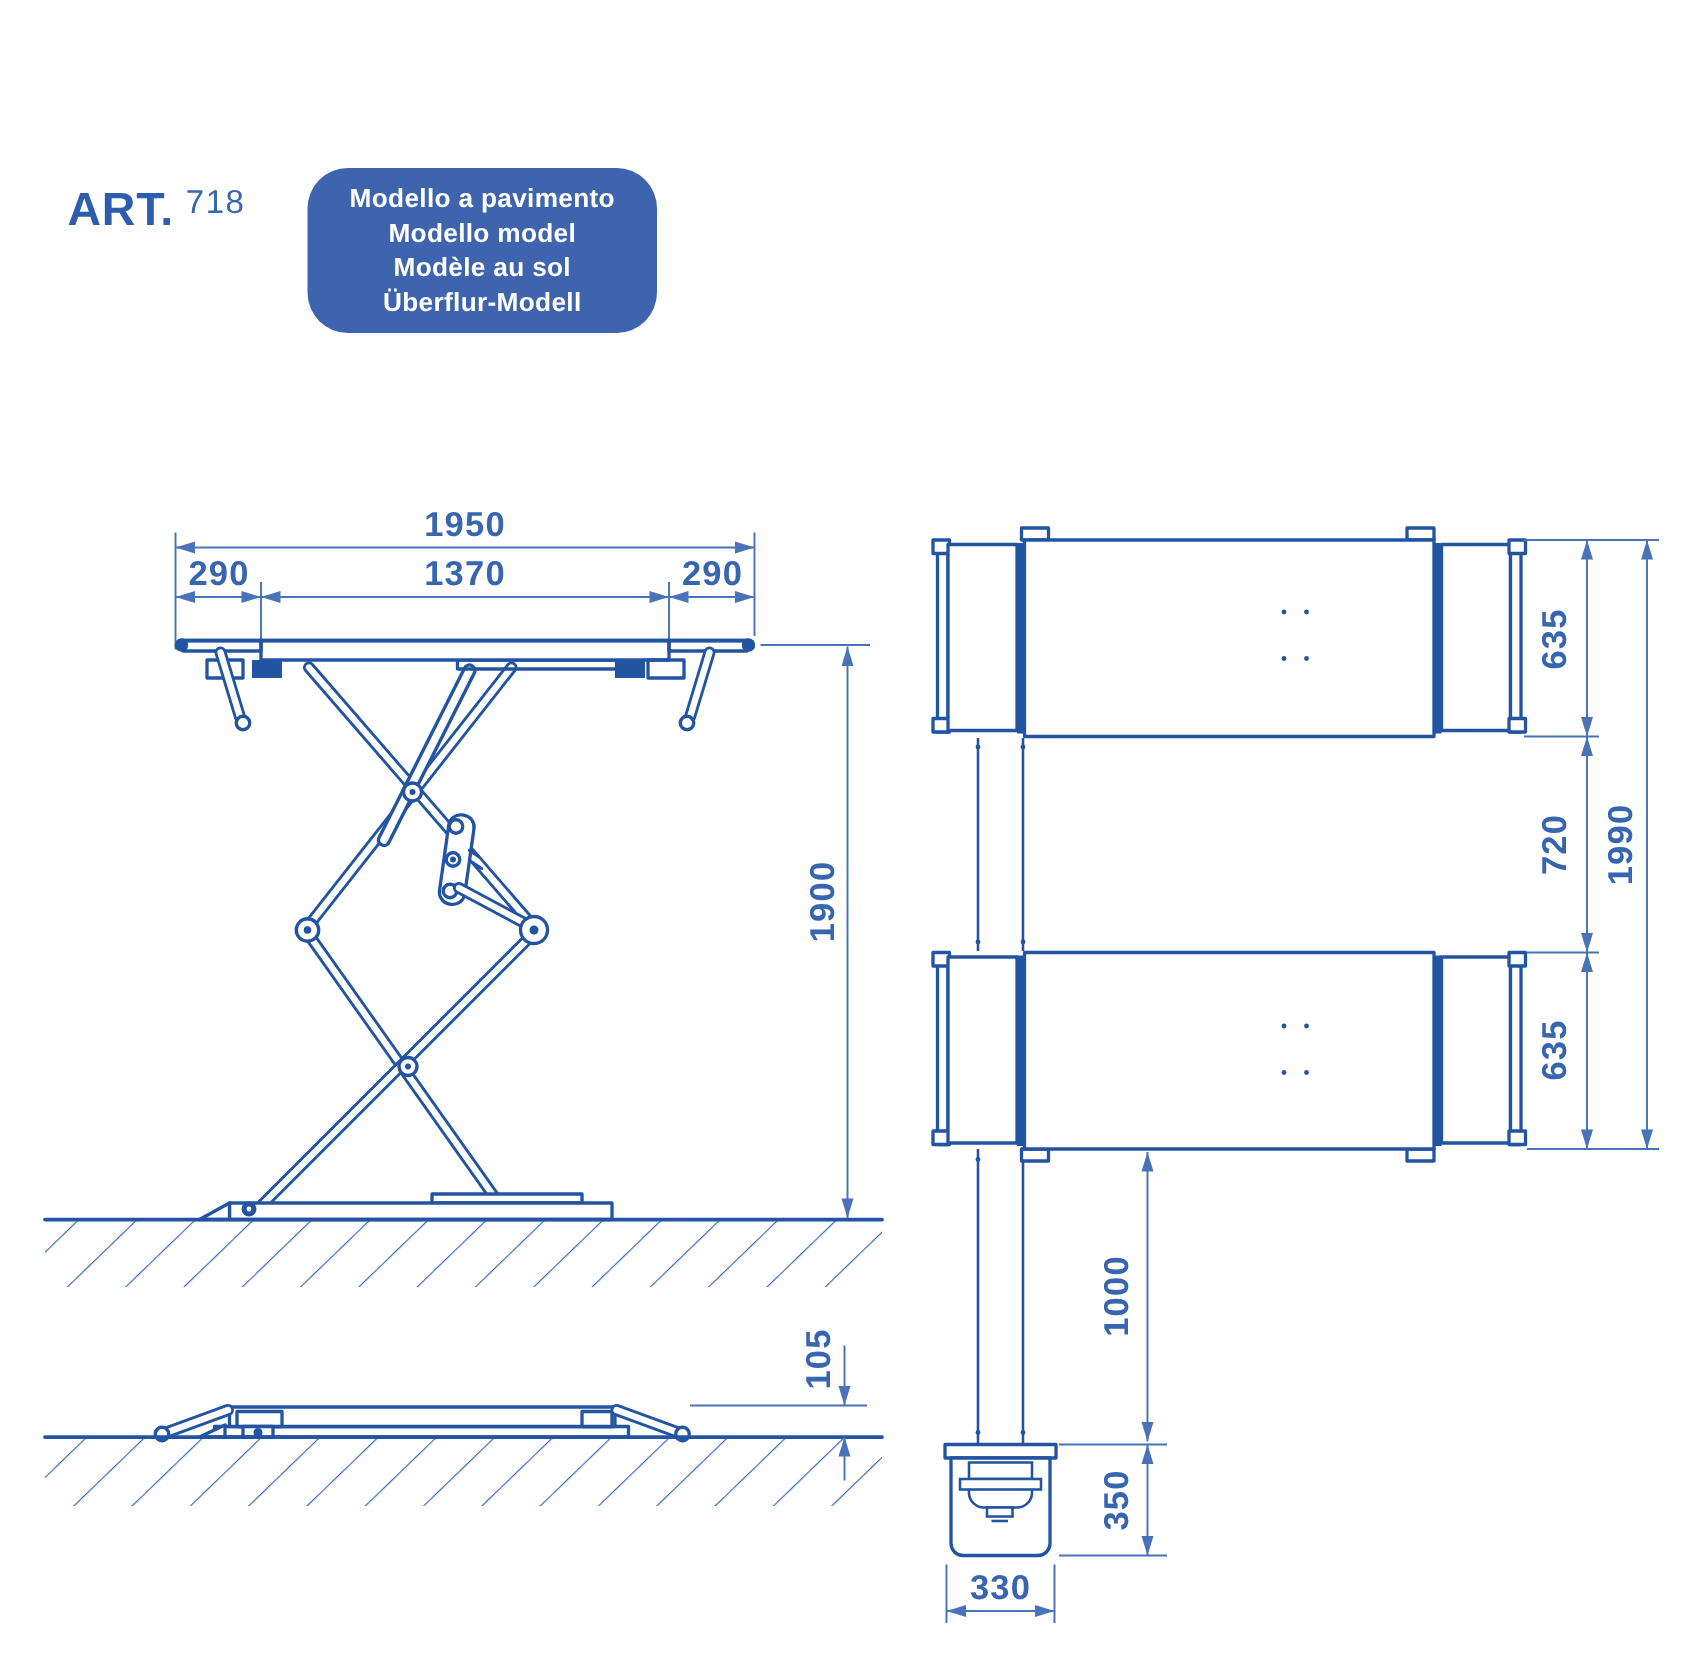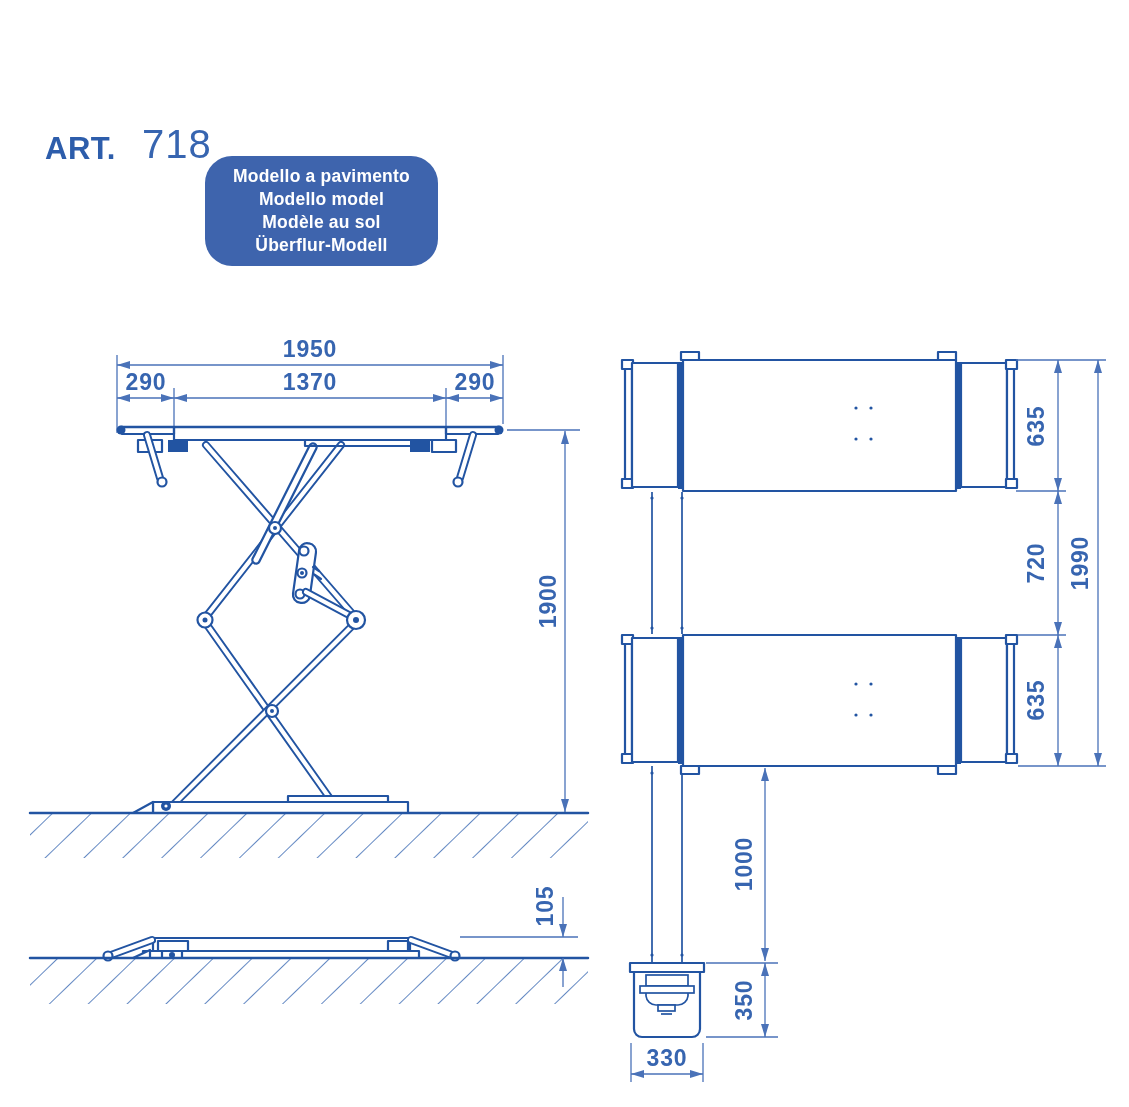--- a/index.html
+++ b/index.html
@@ -2,27 +2,27 @@
 <html style="--line: #2254a2; --dim-line: #4a72b8; --dim-text: #3765b0; --hatch: #3c6ab4; --badge-bg: #3e64ad; --heading: #2d5dab; --background: #ffffff;"><head>
 <meta charset="utf-8">
 <style>
   :root{
     --line:#2254a2; --dim-line:#4a72b8; --dim-text:#3765b0;
     --hatch:#3c6ab4; --badge-bg:#3e64ad; --heading:#2d5dab; --background:#ffffff;
   }
   html,body{margin:0;padding:0;background:#fff;}
   #stage{position:relative;width:1129px;height:1107px;background:var(--background,#fff);
          font-family:"Liberation Sans",sans-serif;overflow:hidden;}
-  #art-heading{position:absolute;left:45px;top:122px;display:flex;align-items:flex-end;gap:26px;}
+  #art-heading{position:absolute;left:45px;top:122px;display:flex;align-items:flex-start;gap:8px;}
   #art-heading .art-label{font-size:31px;font-weight:700;color:var(--heading,#2d5dab);letter-spacing:.5px;}
-  #art-heading .art-number{font-size:40px;font-weight:400;color:var(--dim-text,#3765b0);letter-spacing:1px;}
+  #art-heading .art-number{font-size:22px;font-weight:400;color:var(--dim-text,#3765b0);letter-spacing:1px;}
   #model-badge{position:absolute;left:205px;top:112px;width:233px;height:110px;
     background:var(--badge-bg,#3e64ad);border-radius:27px;display:flex;flex-direction:column;
     align-items:center;justify-content:center;color:#fff;font-size:17.5px;font-weight:700;
-    line-height:23px;text-align:center;letter-spacing:.2px;margin-top:44px;}
+    line-height:23px;text-align:center;letter-spacing:.2px;}
   svg{position:absolute;left:0;top:0;}
   .ln{stroke:var(--line,#2254a2);fill:none;stroke-width:2.2;stroke-linecap:round;stroke-linejoin:round;}
   .ln25{stroke-width:2.5;}
   .lnthin{stroke:var(--line,#2254a2);fill:none;stroke-width:1.7;}
   .fillw{fill:#fff;}
   .solid{fill:var(--line,#2254a2);stroke:none;}
   .thick{stroke:var(--line,#2254a2);stroke-width:8;stroke-linecap:round;fill:none;}
   .thickw{stroke:#fff;stroke-width:4.2;stroke-linecap:round;fill:none;}
   .cyl{stroke-width:9.5;}
   .cylw{stroke-width:5;}

